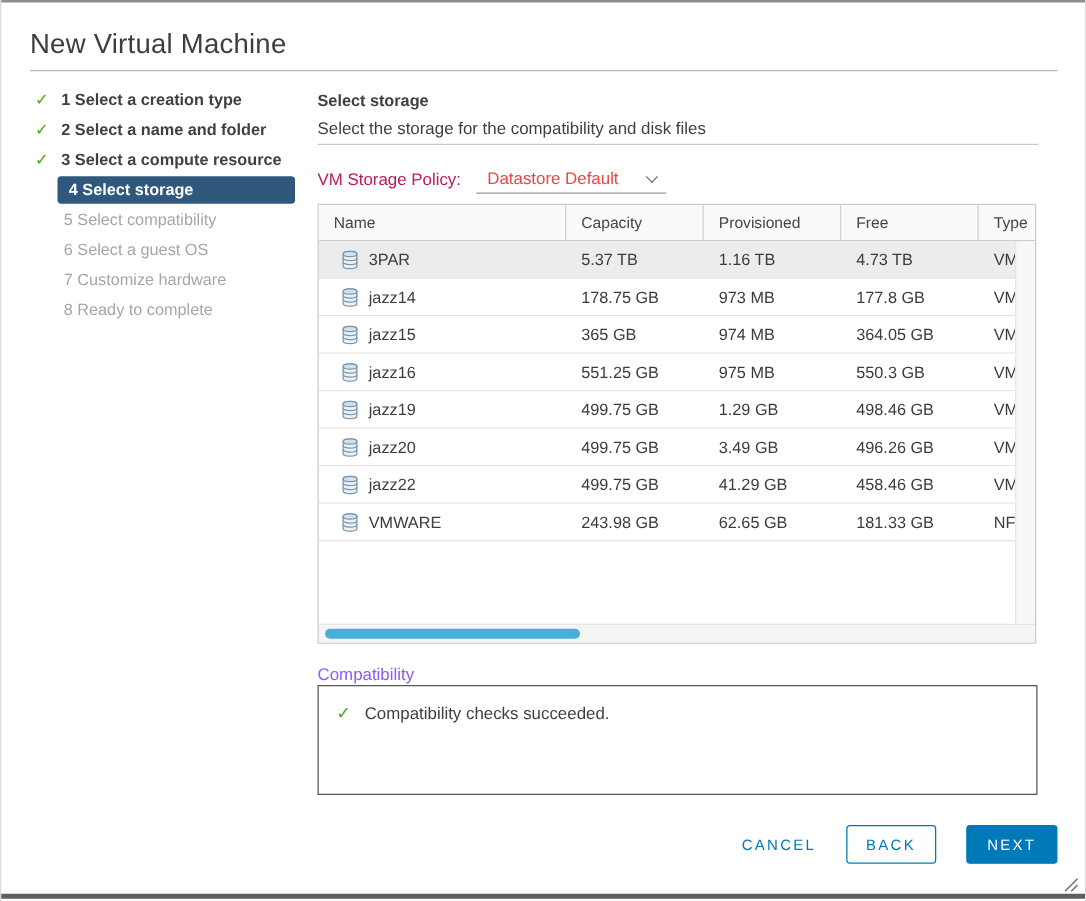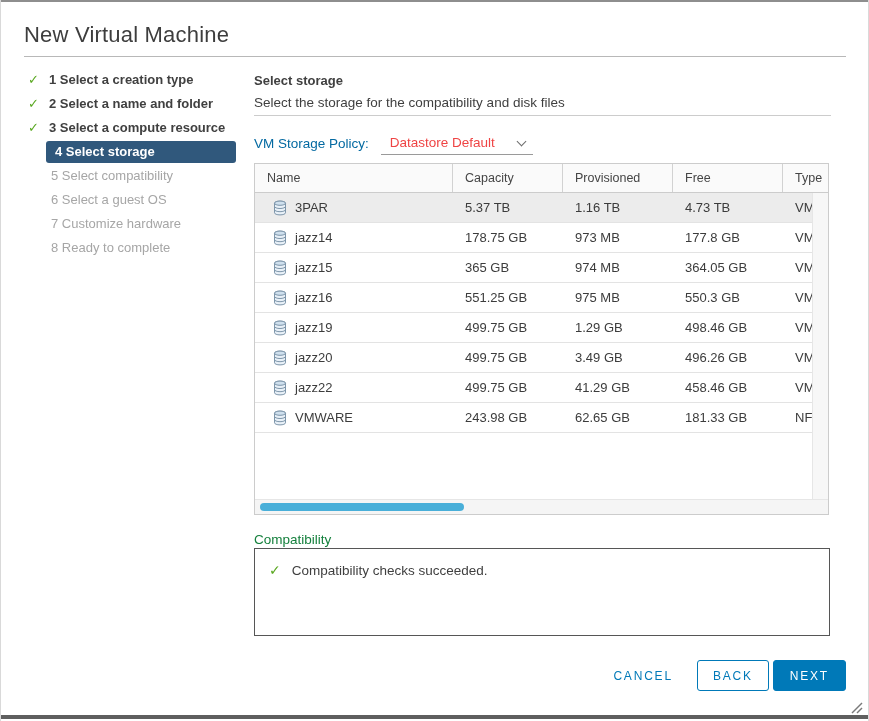--- a/index.html
+++ b/index.html
@@ -39,21 +39,21 @@
     color: #fff; font-weight: bold; padding-left: 9px; white-space: nowrap;
   }
 
   
   .content { position: absolute; left: 253px; top: 68px; width: 592px; height: 630px; }
   .panel-heading { position: absolute; top: 5px; left: 0; font-size: 13px; font-weight: bold; color: #404040; }
   .panel-subheading { position: absolute; top: 27px; left: 0; font-size: 13.5px; color: #3f3f3f; }
   .panel-divider { position: absolute; top: 47px; left: 0; width: 577px; height: 1px; background: #cccccc; }
 
   .policy-row { position: absolute; top: 63px; left: 0; display: flex; align-items: center; }
-  .policy-label { font-size: 13.5px; color: #0369a1; }
+  .policy-label { font-size: 13.5px; color: #be185d; }
   .policy-select {
     position: relative; margin-left: 12px; width: 152px; height: 24px; line-height: 24px;
     border-bottom: 1px solid #9a9a9a; font-size: 13.5px; color: #ef4444;
     padding-left: 9px; cursor: pointer;
   }
   .policy-select .chev {
     position: absolute; right: 8px; top: 7px; width: 7px; height: 7px;
     border-right: 1.5px solid #6d6d6d; border-bottom: 1.5px solid #6d6d6d;
     transform: rotate(45deg);
   }
@@ -81,35 +81,35 @@
   .hscroll {
     position: absolute; left: 0; right: 0; bottom: 0; height: 15px;
     background: #f5f5f5; border-top: 1px solid #e6e6e6;
   }
   .hscroll .thumb {
     position: absolute; left: 5px; top: 3px; width: 204px; height: 8px;
     border-radius: 4px; background: var(--scroll-thumb);
   }
 
   
-  .compat-label { position: absolute; top: 464px; left: 0; font-size: 13.5px; color: #15803d; }
+  .compat-label { position: absolute; top: 464px; left: 0; font-size: 13.5px; color: #8b5cf6; }
   .compat-box {
     position: absolute; top: 480px; left: 0; width: 576px; height: 88px;
     border: 1px solid #565656; background: #fff; padding: 13px 14px;
   }
   .compat-line { display: flex; align-items: center; font-size: 13.5px; color: #3f3f3f; }
   .compat-line .check { color: var(--green); font-weight: bold; font-size: 14px; margin-right: 11px; }
 
   
   .footer { position: absolute; top: 592px; right: 0; display: flex; align-items: center; }
   .btn { font-family: inherit; font-size: 12px; letter-spacing: 1.8px; cursor: pointer; }
   .btn-link { background: transparent; border: none; color: var(--blue); padding: 8px 10px; margin-right: 14px; }
   .btn-outline {
     background: #fff; border: 1px solid var(--blue); color: var(--blue);
-    border-radius: 3px; padding: 8px 15px; height: 31px; margin-right: 4px;
+    border-radius: 3px; padding: 8px 15px; height: 31px; margin-right: 24px;
   }
   .btn-solid {
     background: var(--blue); border: 1px solid var(--blue); color: #fff;
     border-radius: 3px; padding: 8px 16px; height: 31px;
   }
 
   .resize-handle { position: absolute; right: 5px; bottom: 7px; width: 15px; height: 15px; cursor: nwse-resize; }
 </style>
 </head>
 <body>

